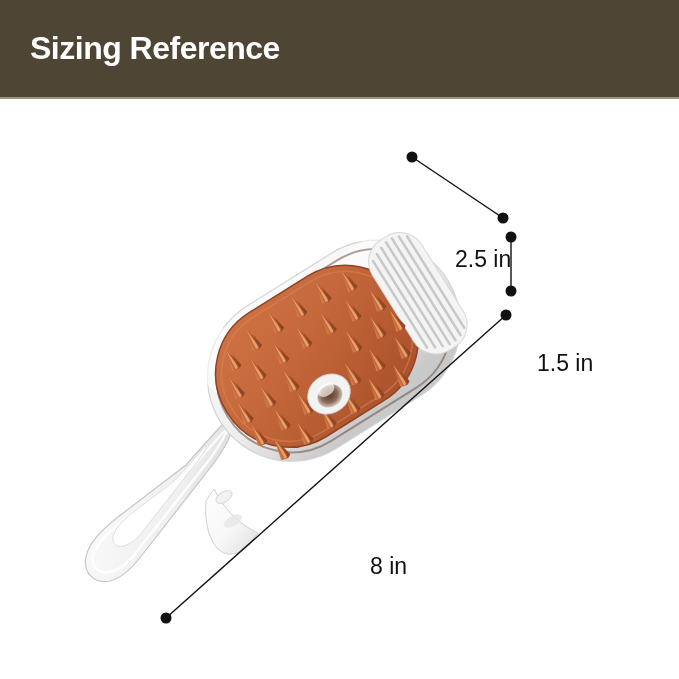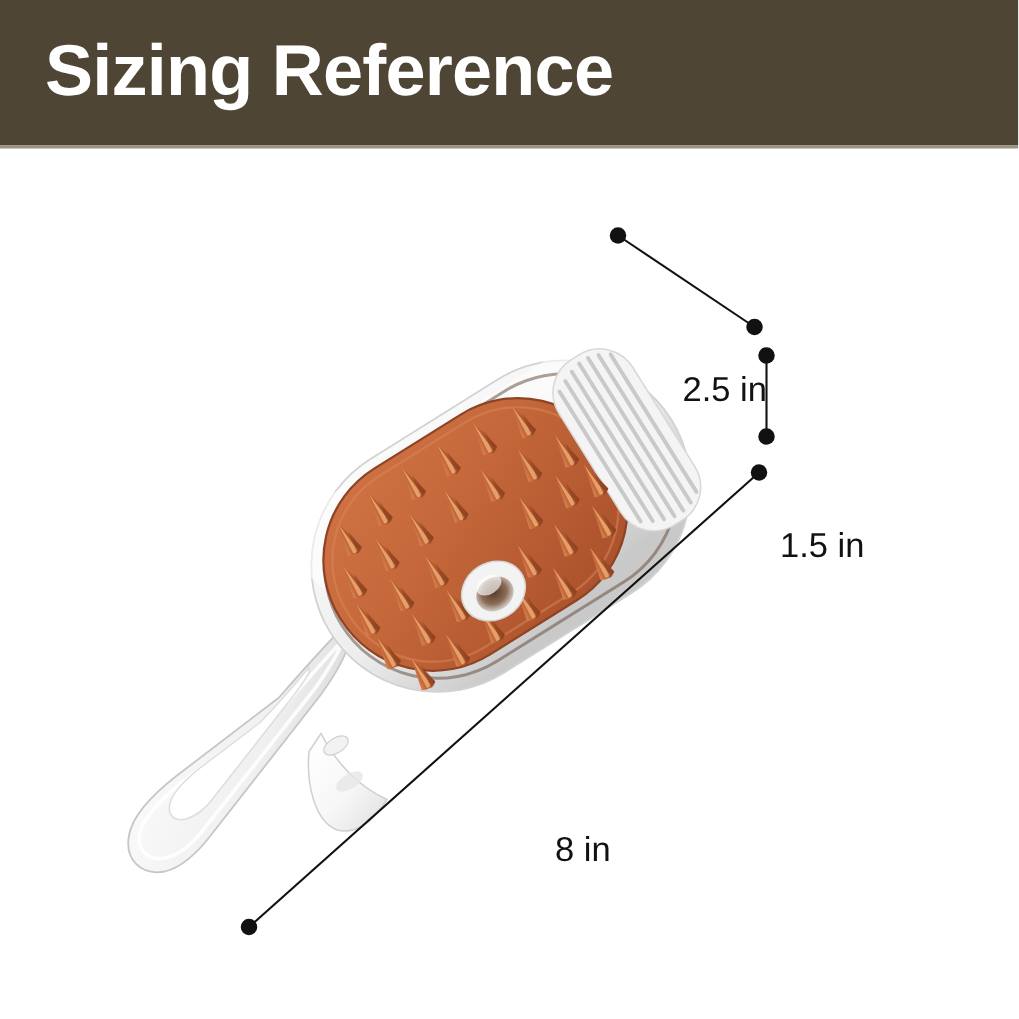--- a/index.html
+++ b/index.html
@@ -36,21 +36,21 @@
     left: 0; top: 97px;
     width: 679px;
     height: 2px;
     background: #9b9281;
   }
   #header-title {
     position: absolute;
     left: 30px;
     top: 16px;
     font-family: "Liberation Sans", sans-serif;
-    font-size: 48px;
+    font-size: 32px;
     font-weight: bold;
     letter-spacing: -0.5px;
     color: #ffffff;
     line-height: 64px;
     white-space: nowrap;
   }
 
   
   #product-stage {
     position: absolute;
@@ -69,21 +69,21 @@
 
   
   .dim-label {
     position: absolute;
     font-family: "Liberation Sans", sans-serif;
     font-size: 23px;
     color: #111111;
     white-space: nowrap;
   }
   #label-25 { left: 455px; top: 149px; }
-  #label-15 { left: 520px; top: 253px; }
+  #label-15 { left: 537px; top: 253px; }
   #label-8  { left: 370px; top: 456px; }
 </style>
 </head>
 <body>
 
 <div id="page">
 
   <div id="header-band"></div>
   <div id="header-rule"></div>
   <div id="header-title">Sizing Reference</div>

